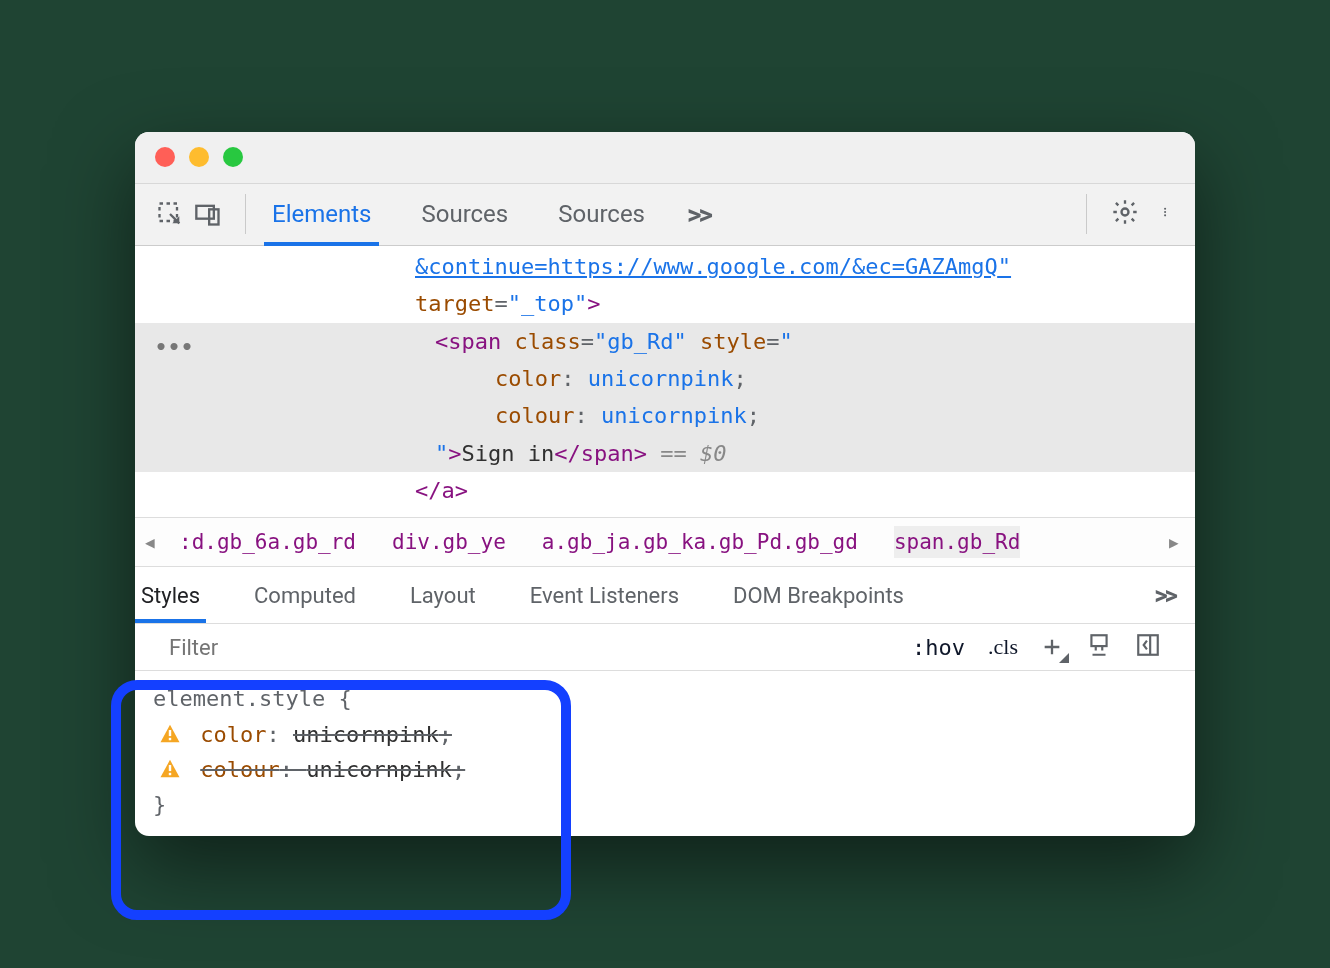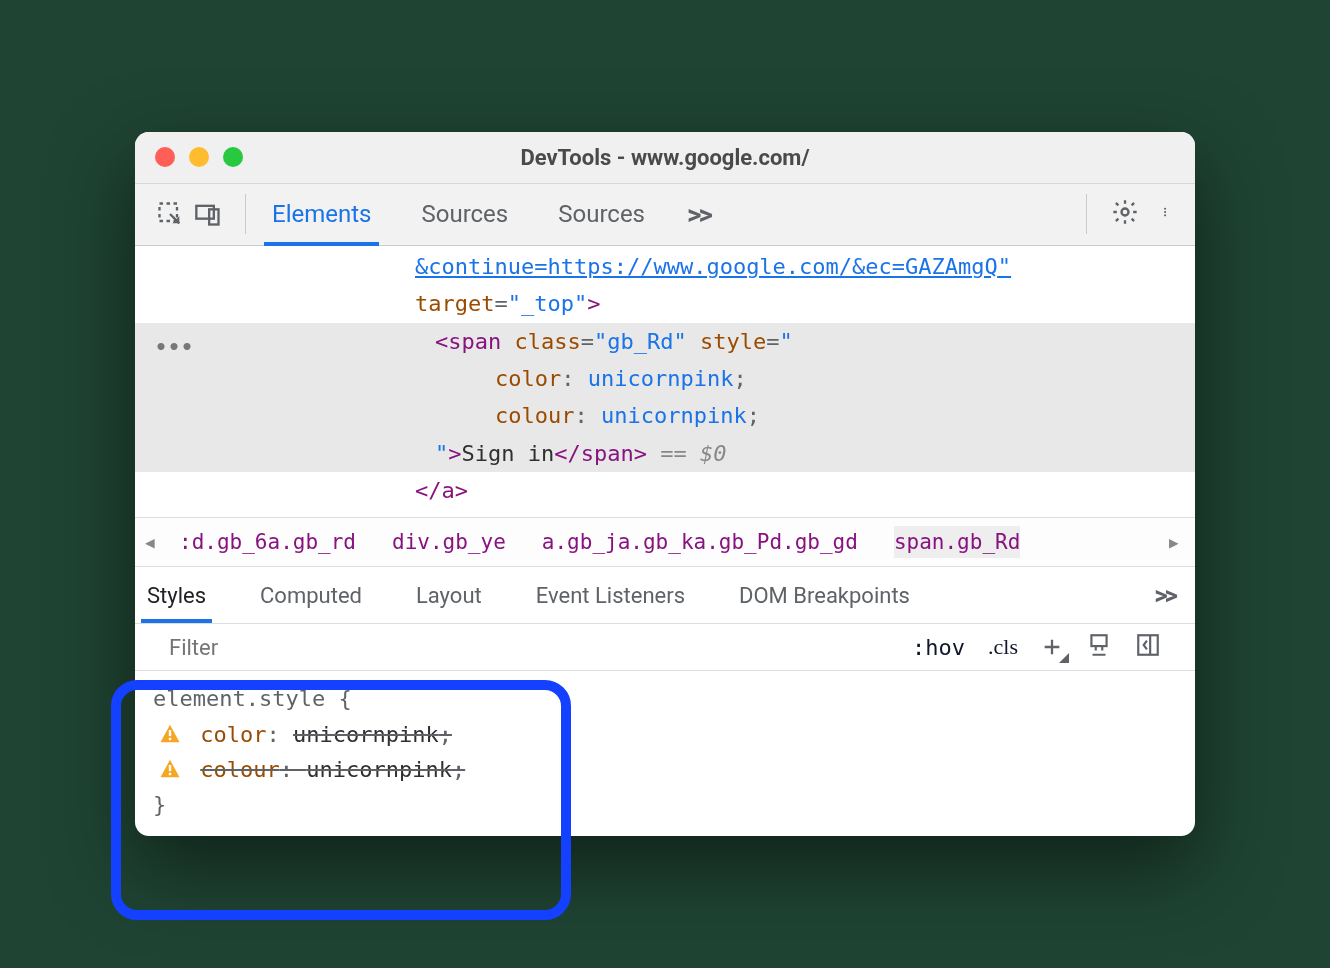--- a/index.html
+++ b/index.html
@@ -122,21 +122,21 @@
   color: #5f6368;
   padding: 0 10px;
 }
 .bc-arrow { width: 16px; color: #888; font-size: 16px; }
 .bc-item { margin: 0 18px; color: #881280; }
 .bc-item.sel { background: #eee; padding: 4px 0; }
 .subtabs {
   height: 56px;
   display: flex;
   align-items: center;
-  padding-left: 6px;
+  padding-left: 0;
 }
 .subtab {
   font-size: 22px;
   color: #5f6368;
   margin-right: 42px;
   padding: 0 6px;
   height: 56px;
   display: flex;
   align-items: center;
   position: relative;
@@ -200,21 +200,20 @@
 <body>
 
 <div class="window">
 
   <div class="titlebar">
     <div class="traffic">
       <div class="tdot tred"></div>
       <div class="tdot tyel"></div>
       <div class="tdot tgrn"></div>
     </div>
-    <div class="title">DevTools - www.google.com/</div>
   </div>
 
   <div class="toolbar">
     <div class="tool-icon">
       <svg viewBox="0 0 24 24" width="28" height="28" fill="none" stroke="#5f6368" stroke-width="2" stroke-dasharray="3 3">
           <rect x="3" y="3" width="15" height="15"></rect>
           <path d="M12 12 L20 20" stroke-dasharray="0" stroke="#5f6368"></path>
           <path d="M14 20 L20 20 L20 14" stroke-dasharray="0" fill="#5f6368" stroke="none"></path>
         </svg>
     </div>

